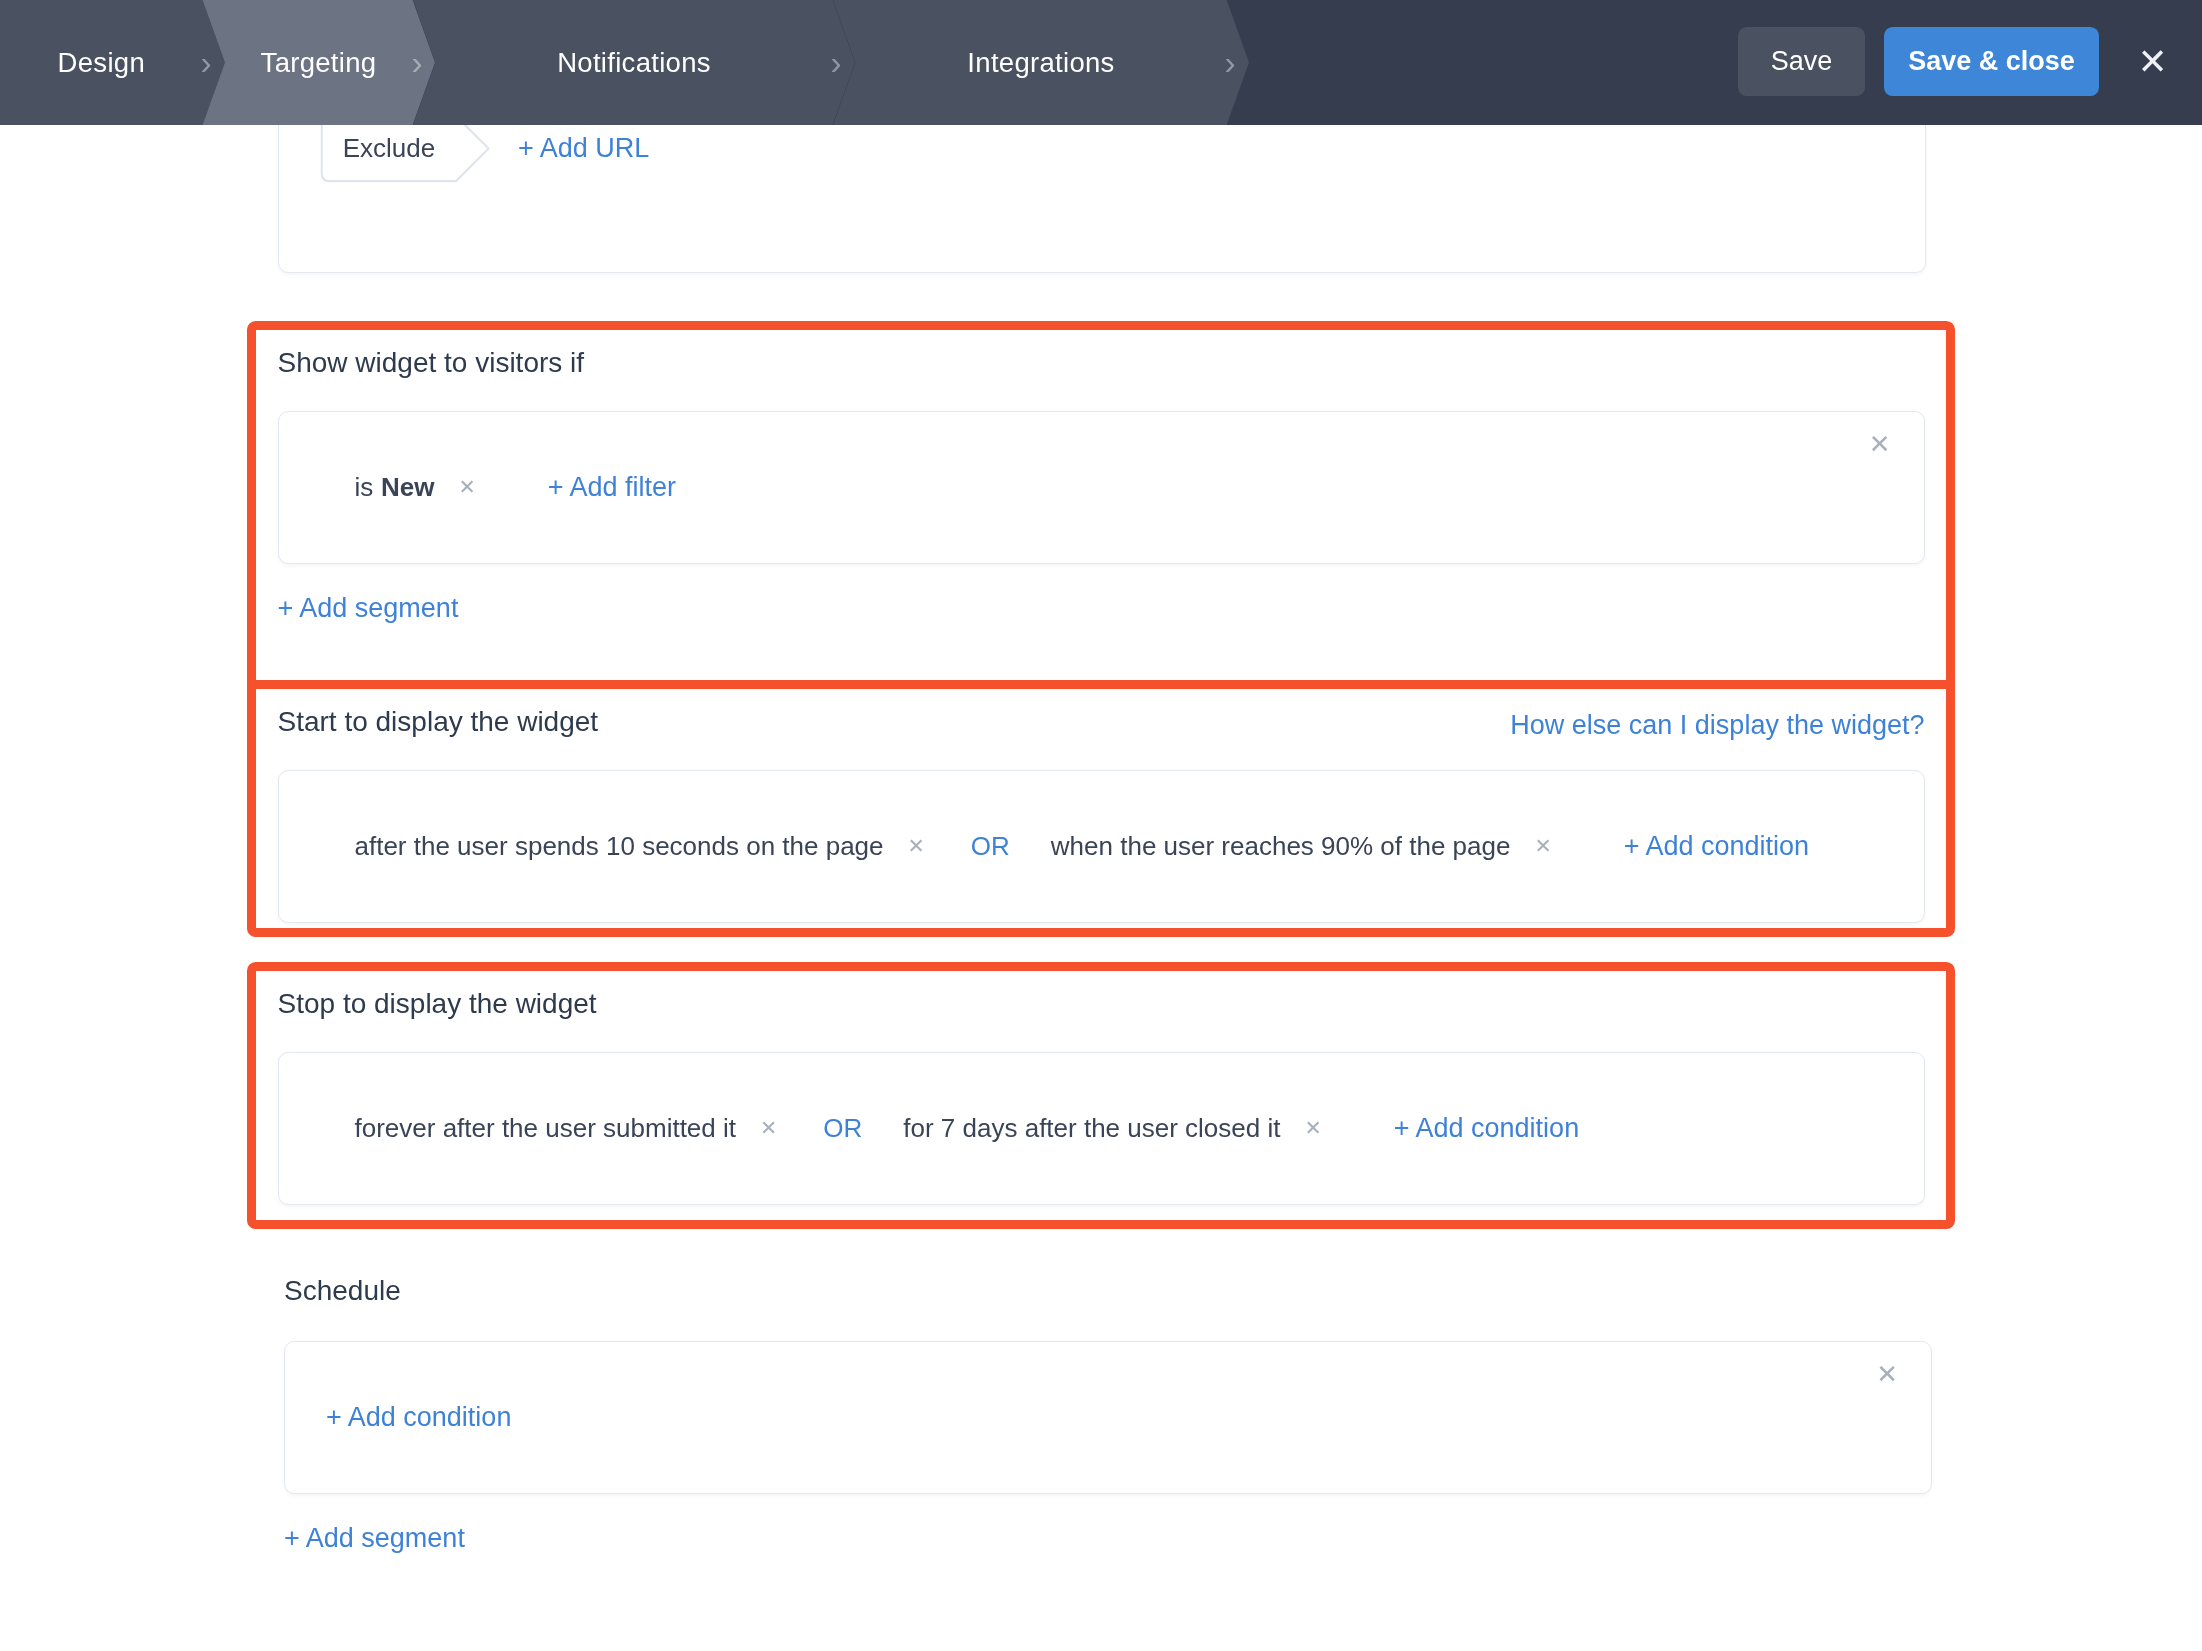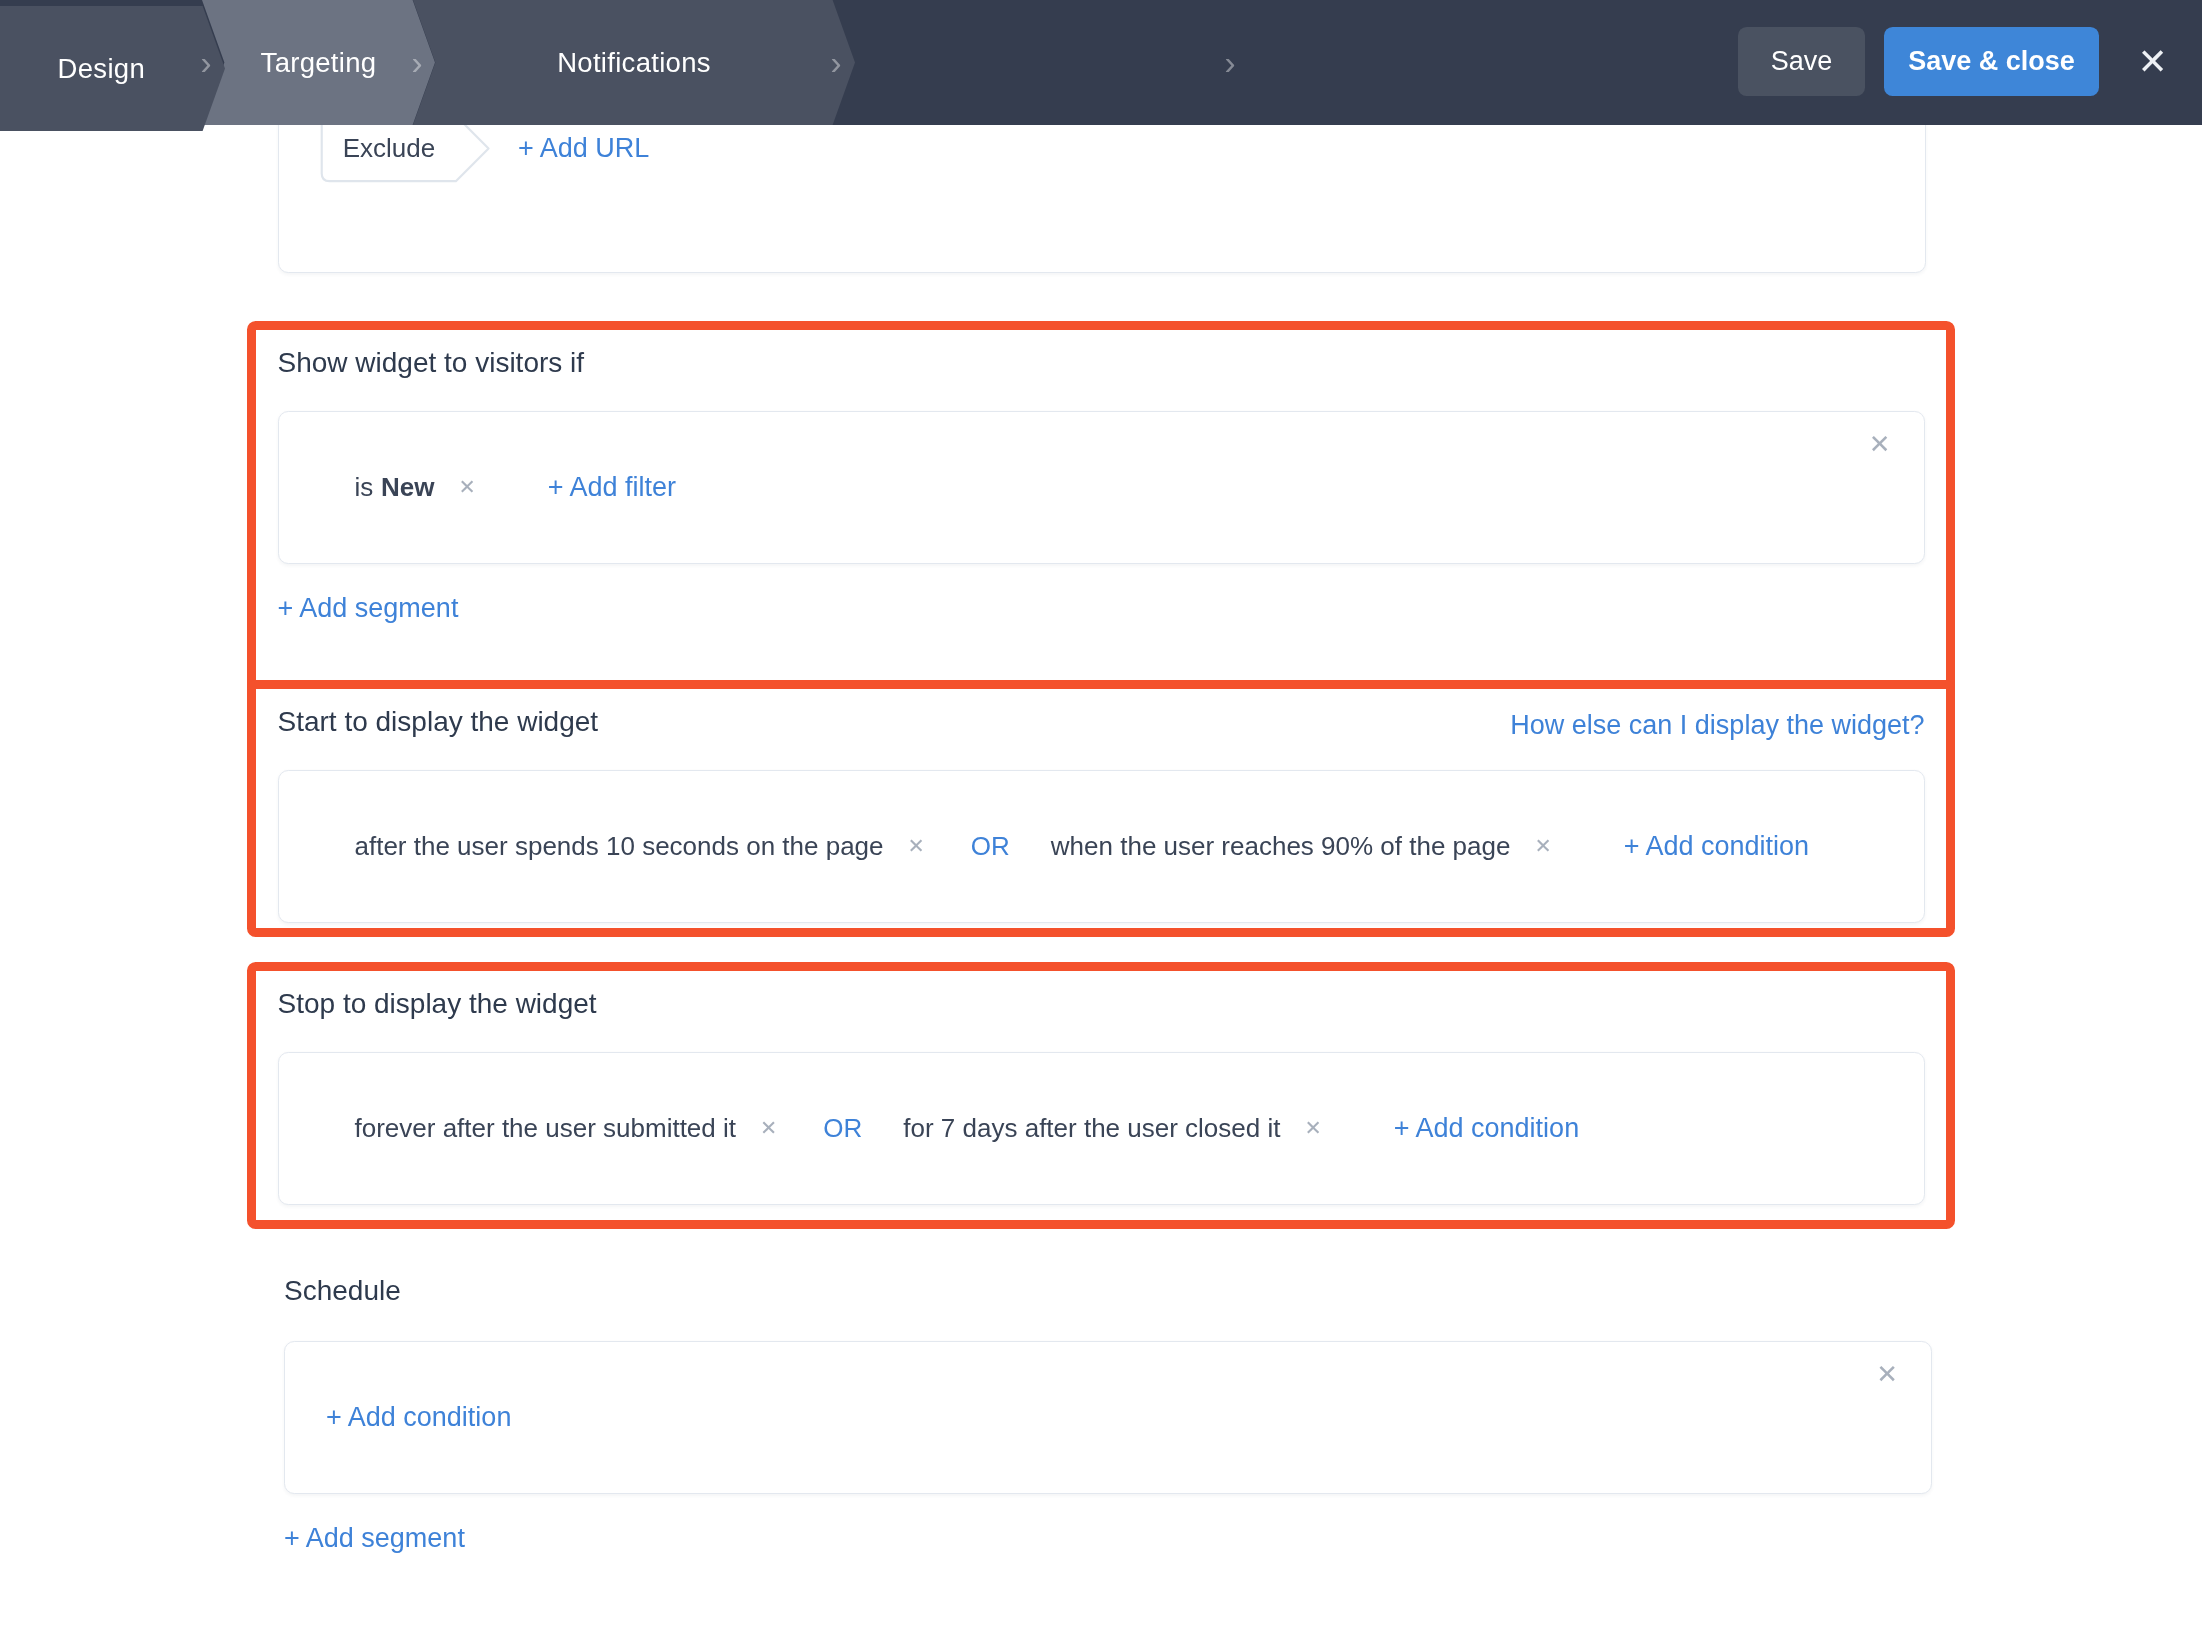--- a/index.html
+++ b/index.html
@@ -32,21 +32,21 @@
     z-index:50;
   }
   .tab{
     position:absolute;top:0;height:125px;
     display:flex;align-items:center;justify-content:center;
     color:#fff;font-size:27.5px;font-weight:500;letter-spacing:0.3px;
     background:var(--tab);
     cursor:pointer;
     filter:drop-shadow(1.7px 0 0 rgba(20,26,38,.25));
   }
-  .tab-first{clip-path:polygon(0 0,calc(100% - 22.4px) 0,100% 50%,calc(100% - 22.4px) 100%,0 100%);padding-right:22.4px;margin-top:6px;}
+  .tab-first{clip-path:polygon(0 0,calc(100% - 22.4px) 0,100% 50%,calc(100% - 22.4px) 100%,0 100%);padding-right:22.4px;}
   .tab-mid{clip-path:polygon(0 0,calc(100% - 22.4px) 0,100% 50%,calc(100% - 22.4px) 100%,0 100%,22.4px 50%);padding-left:22.4px;padding-right:22.4px;}
   .tab.active{background:var(--tab-active);}
   .tab-design{left:0;width:225px;z-index:8;}
   .tab-targeting{left:202px;width:233px;z-index:7;}
   .tab-notifications{left:413px;width:442px;z-index:6;}
   .tab-integrations{left:833px;width:416px;z-index:5;}
   .tab-sep{
     position:absolute;top:0;height:125px;width:26px;
     display:flex;align-items:center;justify-content:center;
     color:rgba(255,255,255,.40);font-size:33px;font-weight:300;
@@ -146,20 +146,23 @@
 <div class="topbar">
   <div class="tab tab-first tab-design">
     <span>Design</span>
   </div>
   <div class="tab tab-mid tab-targeting active">
     <span>Targeting</span>
   </div>
   <div class="tab tab-mid tab-notifications">
     <span>Notifications</span>
   </div>
+  <div class="tab tab-mid tab-integrations">
+    <span>Integrations</span>
+  </div>
   <span class="tab-sep sep-1">›</span>
   <span class="tab-sep sep-2">›</span>
   <span class="tab-sep sep-3">›</span>
   <span class="tab-sep sep-4">›</span>
 
   <button class="btn btn-save">Save</button>
   <button class="btn btn-save-close">Save &amp; close</button>
   <button class="close-btn">✕</button>
 </div>
 

